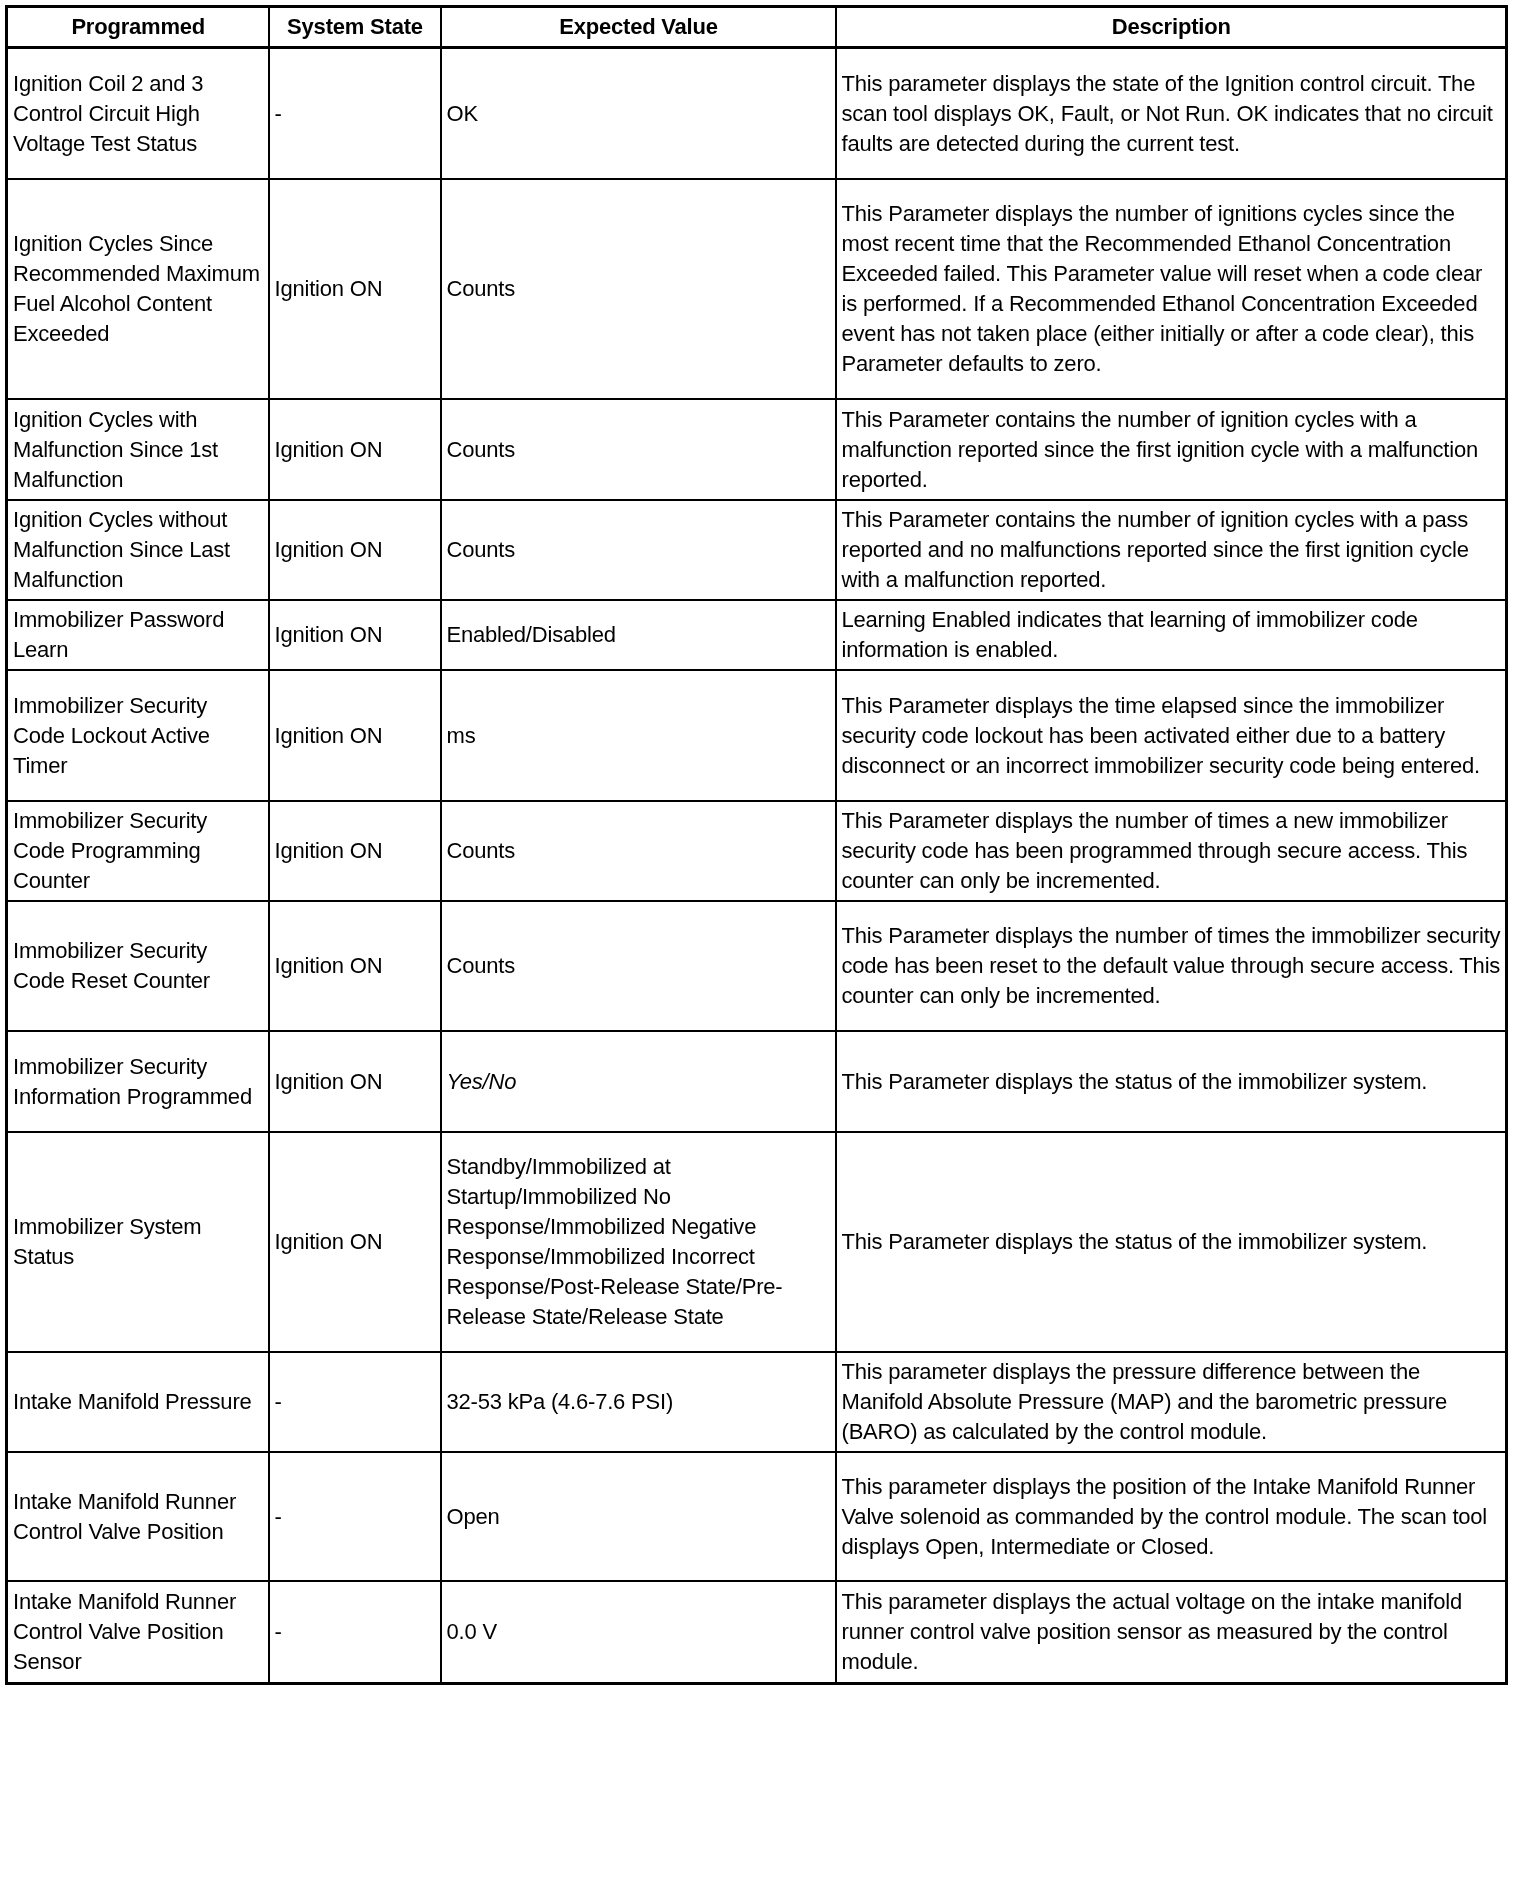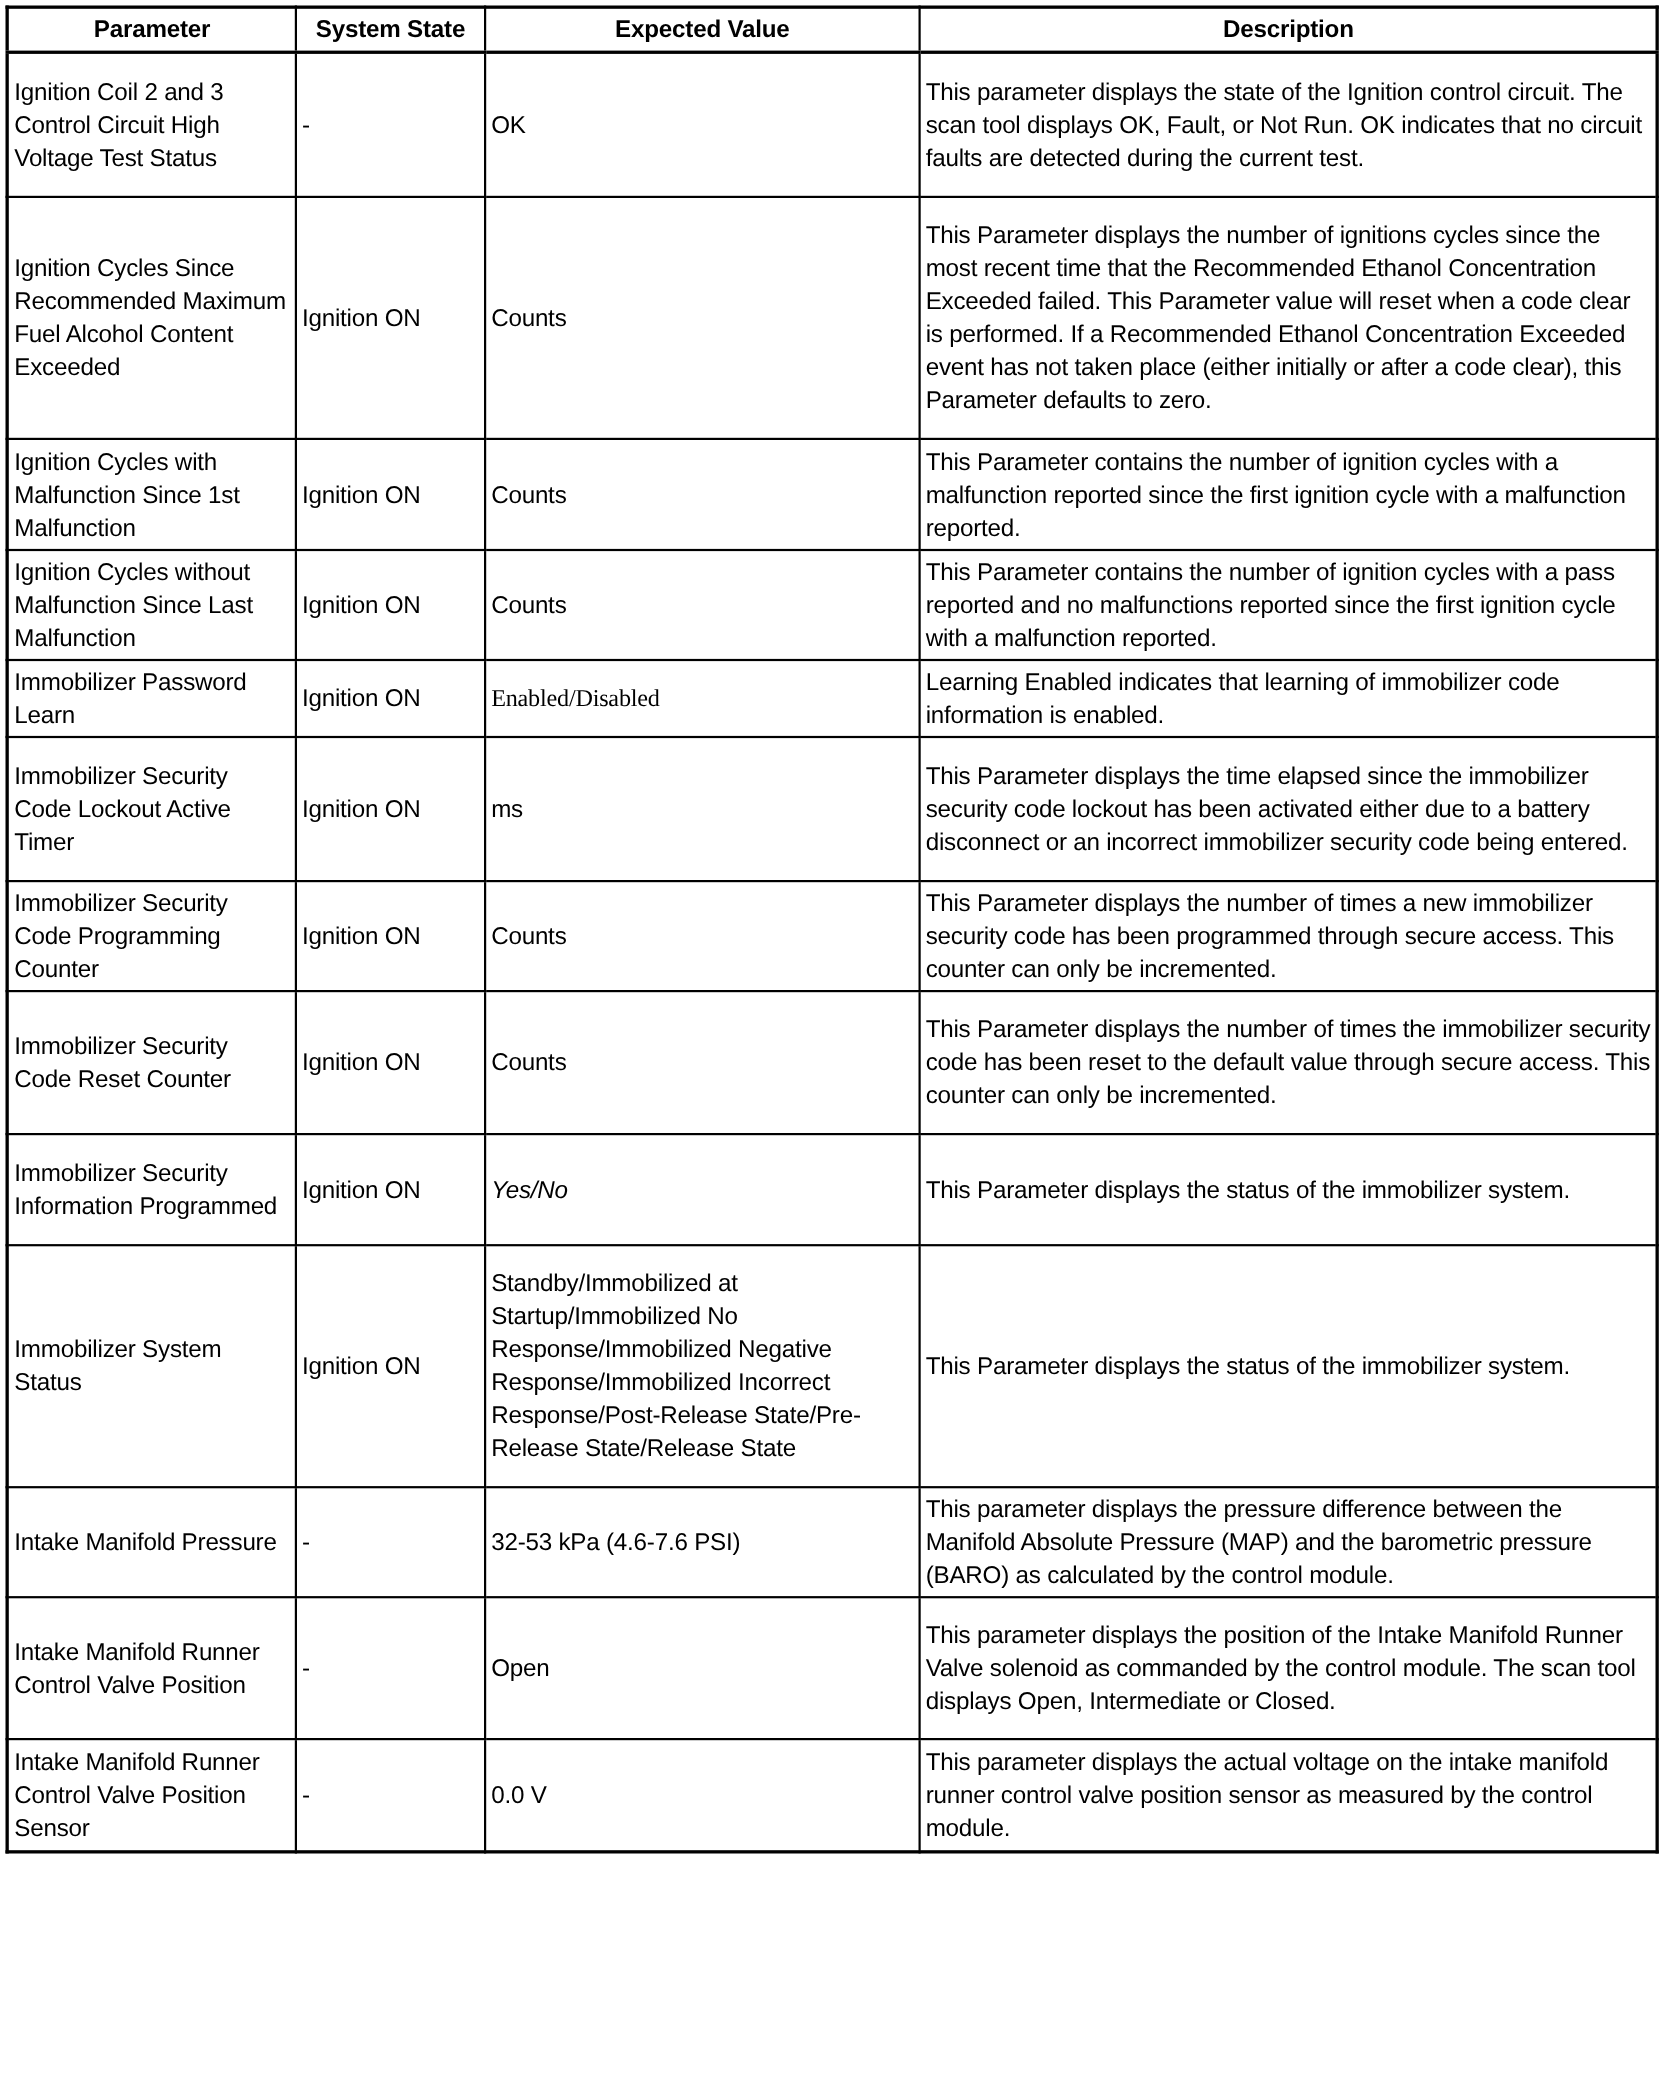--- a/index.html
+++ b/index.html
@@ -30,21 +30,21 @@
 
 <table id="tbl">
   <colgroup>
     <col class="c1">
       <col class="c2">
       <col class="c3">
       <col class="c4">
   </colgroup>
   <thead>
     <tr>
-      <th>Parameter</th>
+      <th>Programmed</th>
       <th>System State</th>
       <th>Expected Value</th>
       <th>Description</th>
     </tr>
   </thead>
   <tbody id="tbody">
       <tr style="height: 129px;">
         <td style="height: 129px;">Ignition Coil 2 and 3 Control Circuit High Voltage Test Status</td>
         <td style="height: 129px;">-</td>
         <td style="height: 129px;">OK</td>
@@ -64,21 +64,21 @@
       </tr>
       <tr style="height: 98px;">
         <td style="height: 98px;">Ignition Cycles without Malfunction Since Last Malfunction</td>
         <td style="height: 98px;">Ignition ON</td>
         <td style="height: 98px;">Counts</td>
         <td class="desc" style="height: 98px;">This Parameter contains the number of ignition cycles with a pass reported and no malfunctions reported since the first ignition cycle with a malfunction reported.</td>
       </tr>
       <tr style="height: 68px;">
         <td style="height: 68px;">Immobilizer Password Learn</td>
         <td style="height: 68px;">Ignition ON</td>
-        <td style="height: 68px; font-family: Liberation Serif, serif;">Enabled/Disabled</td>
+        <td style="height: 68px;">Enabled/Disabled</td>
         <td class="desc" style="height: 68px;">Learning Enabled indicates that learning of immobilizer code information is enabled.</td>
       </tr>
       <tr style="height: 129px;">
         <td style="height: 129px;">Immobilizer Security Code Lockout Active Timer</td>
         <td style="height: 129px;">Ignition ON</td>
         <td style="height: 129px;">ms</td>
         <td class="desc" style="height: 129px;">This Parameter displays the time elapsed since the immobilizer security code lockout has been activated either due to a battery disconnect or an incorrect immobilizer security code being entered.</td>
       </tr>
       <tr style="height: 98px;">
         <td style="height: 98px;">Immobilizer Security Code Programming Counter</td>

